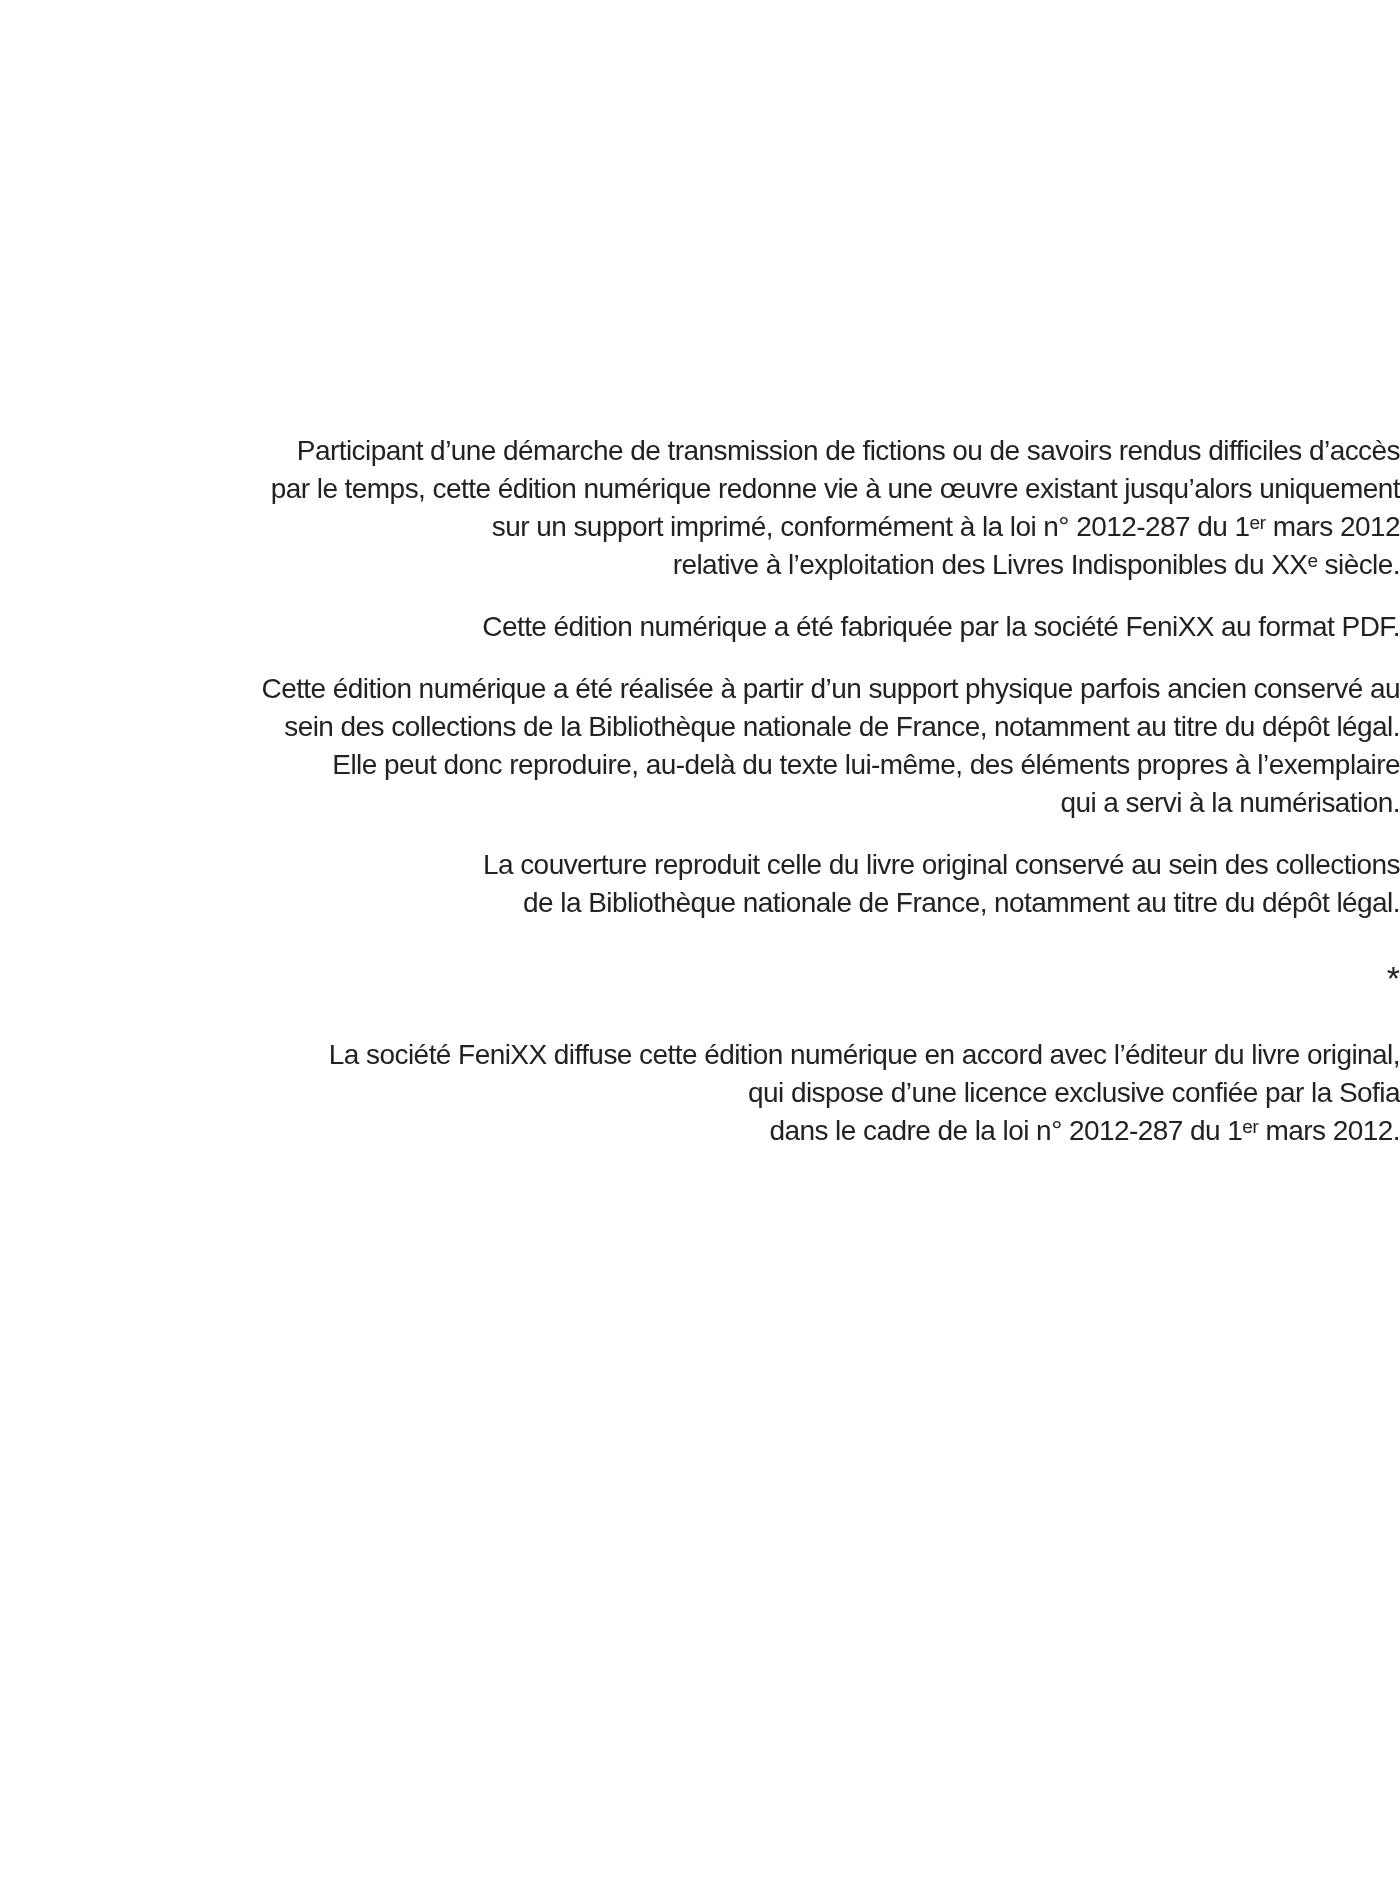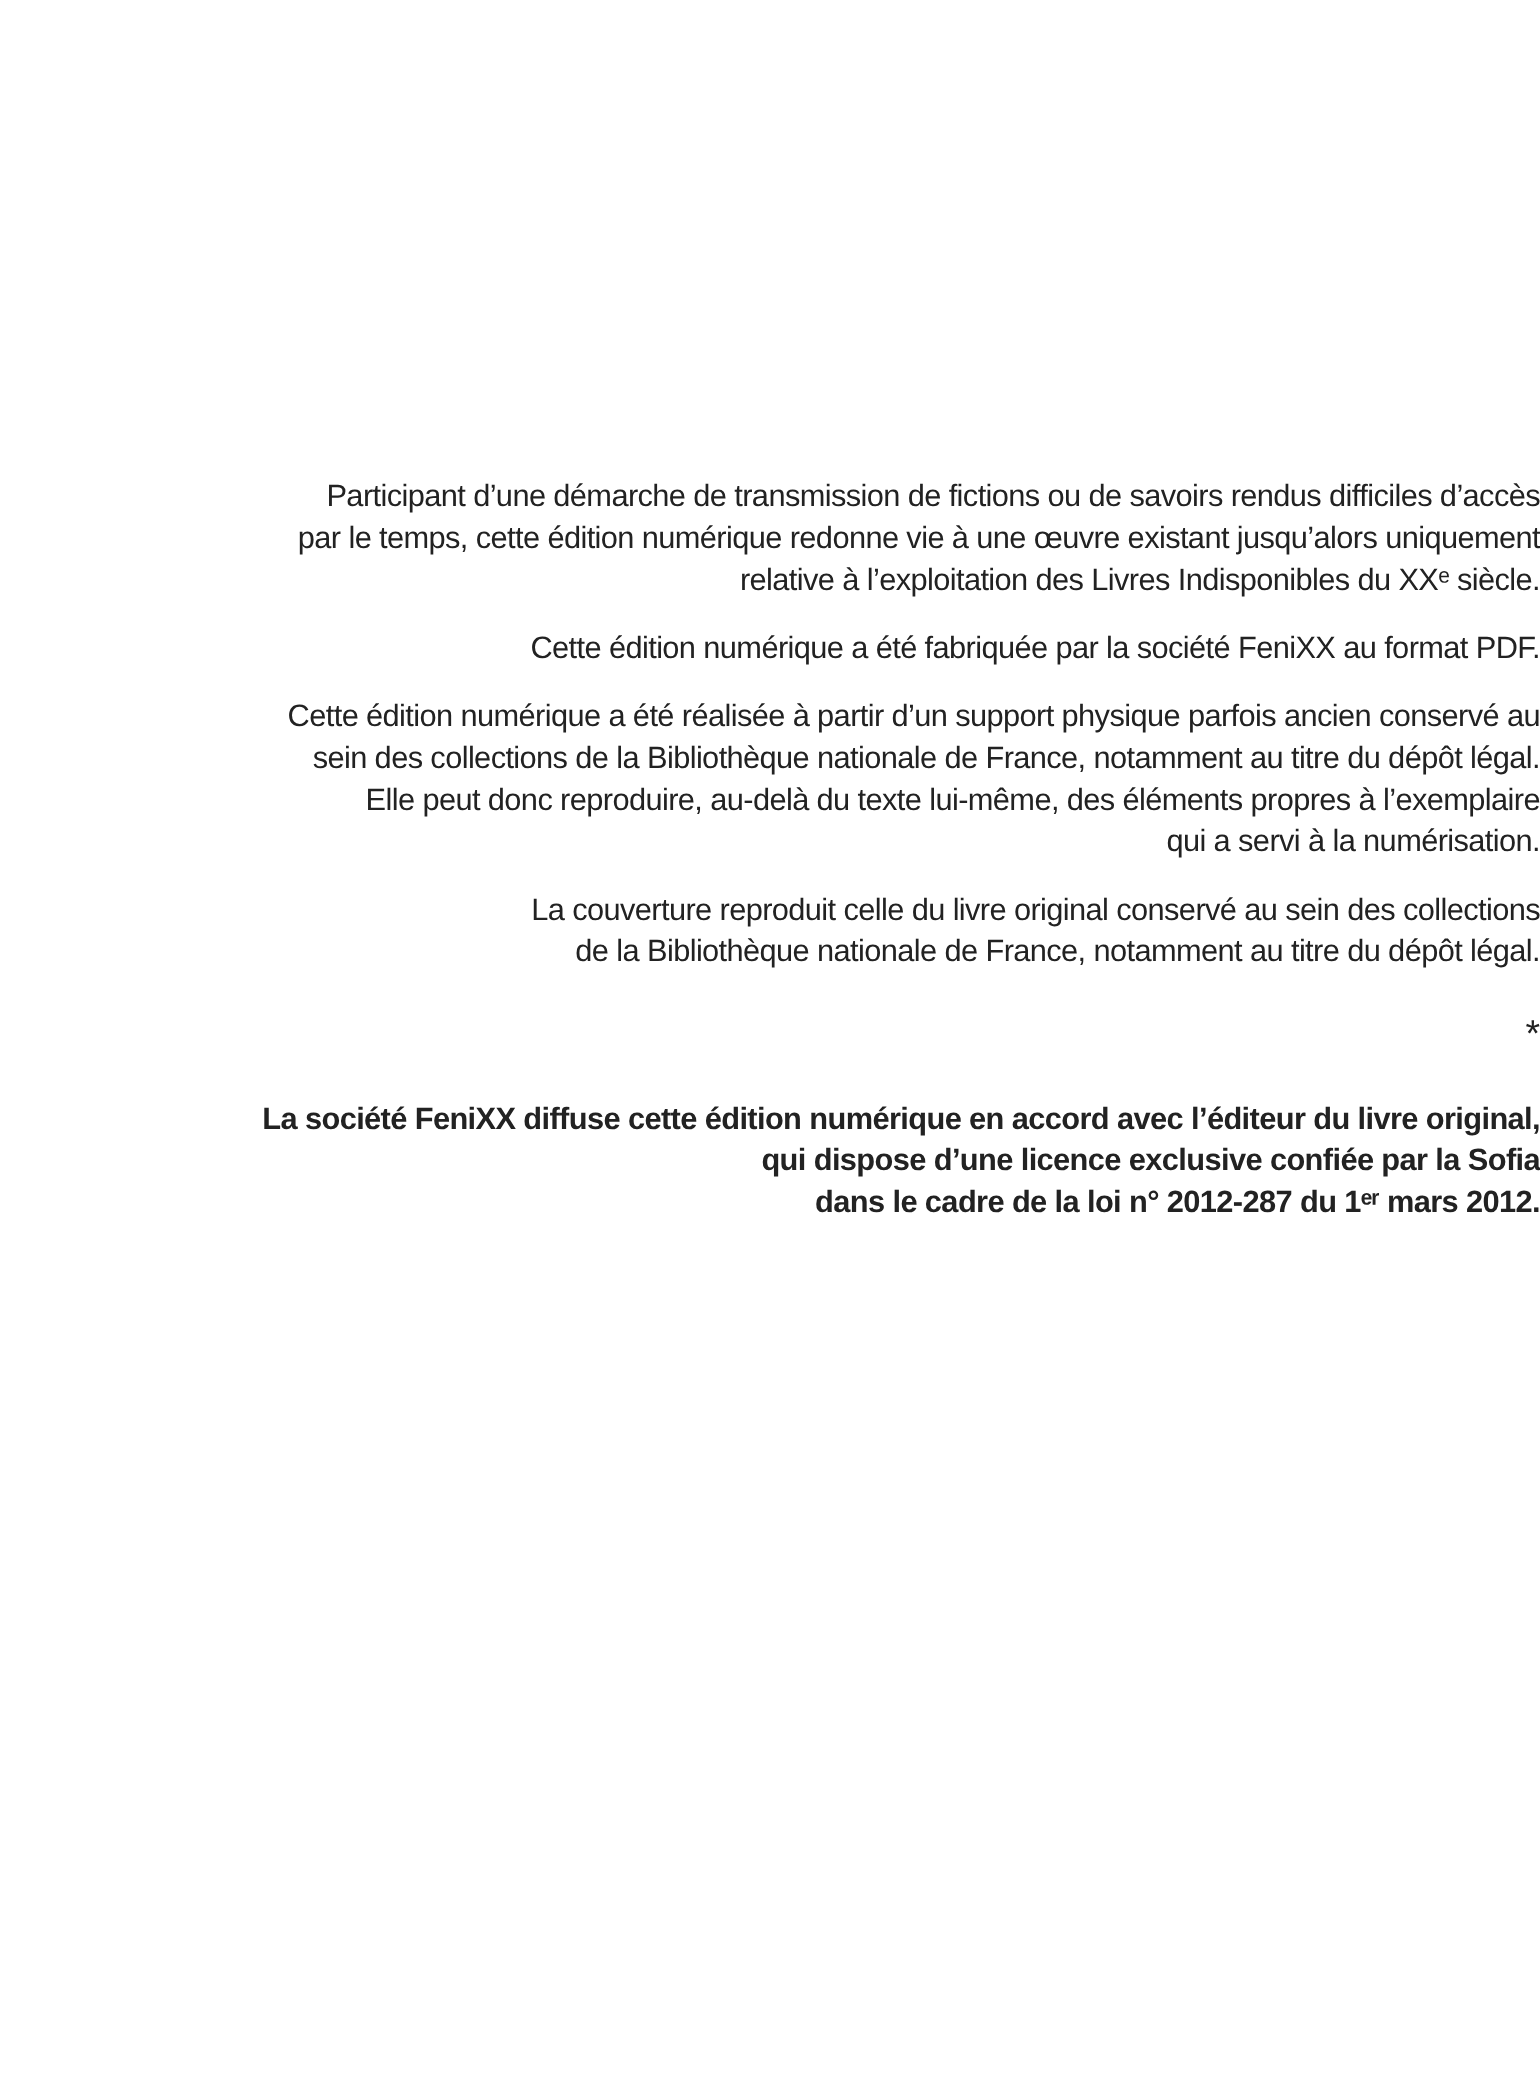--- a/index.html
+++ b/index.html
@@ -31,21 +31,21 @@
     letter-spacing: -0.02em;
     color: var(--text-color);
   }
   .para { margin: 24px 0 0 0; }
   .para:first-child { margin-top: 0; }
   .para.separator {
     margin-top: 37px;
     font-size: 34px;
     letter-spacing: 0;
   }
-  .para.separator + .para { margin-top: 39px; font-weight: bold; }
+  .para.separator + .para { margin-top: 39px; }
   .line { display: block; white-space: nowrap; text-align: right; }
   .support-block {
     margin-top: 55px;
     text-align: center;
   }
   .support-caption {
     font-size: 27px;
     line-height: 38px;
     font-weight: 600;
     letter-spacing: -0.01em;
@@ -69,20 +69,21 @@
 </style>
 </head>
 <body>
 
 <div class="page">
 
   <section class="colophon-text">
       <p class="para">
         <span class="line">Participant d’une démarche de transmission de fictions ou de savoirs rendus difficiles d’accès</span>
         <span class="line">par le temps, cette édition numérique redonne vie à une œuvre existant jusqu’alors uniquement</span>
+        <span class="line">sur un support imprimé, conformément à la loi n° 2012-287 du 1ᵉʳ mars 2012</span>
         <span class="line">relative à l’exploitation des Livres Indisponibles du XXᵉ siècle.</span>
       </p>
       <p class="para">
         <span class="line">Cette édition numérique a été fabriquée par la société FeniXX au format PDF.</span>
       </p>
       <p class="para">
         <span class="line">Cette édition numérique a été réalisée à partir d’un support physique parfois ancien conservé au</span>
         <span class="line">sein des collections de la Bibliothèque nationale de France, notamment au titre du dépôt légal.</span>
         <span class="line">Elle peut donc reproduire, au-delà du texte lui-même, des éléments propres à l’exemplaire</span>
         <span class="line">qui a servi à la numérisation.</span>

